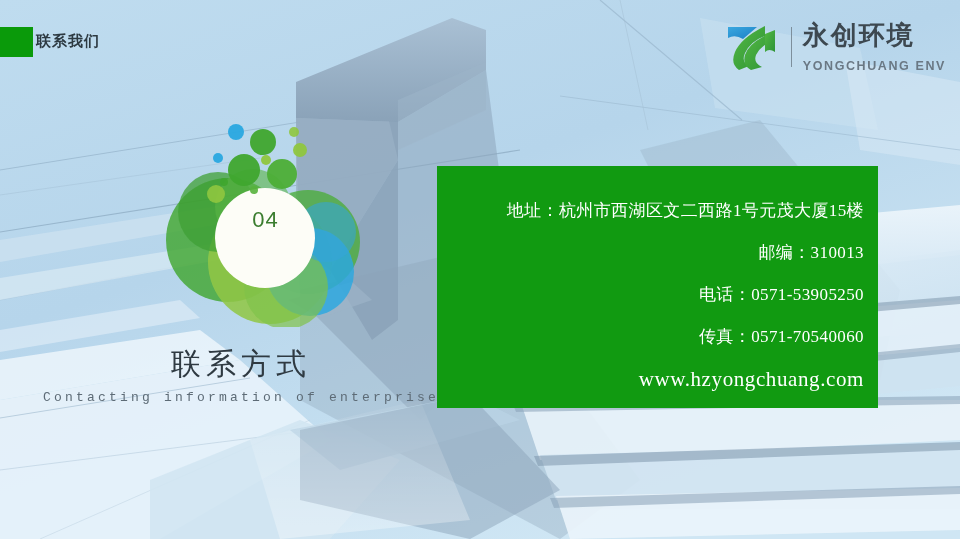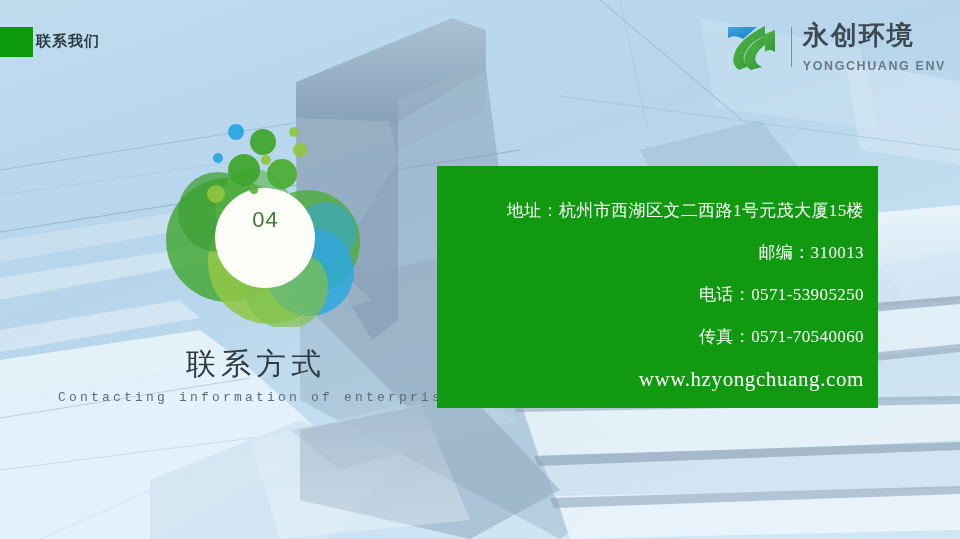--- a/index.html
+++ b/index.html
@@ -119,21 +119,21 @@
     font-size: 22px;
     color: #3b7d2f;
     letter-spacing: 1px;
     font-family: Liberation Sans, sans-serif;
     pointer-events: none;
   }
 
   
   .caption {
     position: absolute;
-    left: 46px;
+    left: 31px;
     top: 345px;
     width: 420px;
     text-align: center;
     z-index: 5;
   }
   .caption-cn {
     font-size: 30px;
     color: #2f3a42;
     letter-spacing: 5px;
     line-height: 38px;

